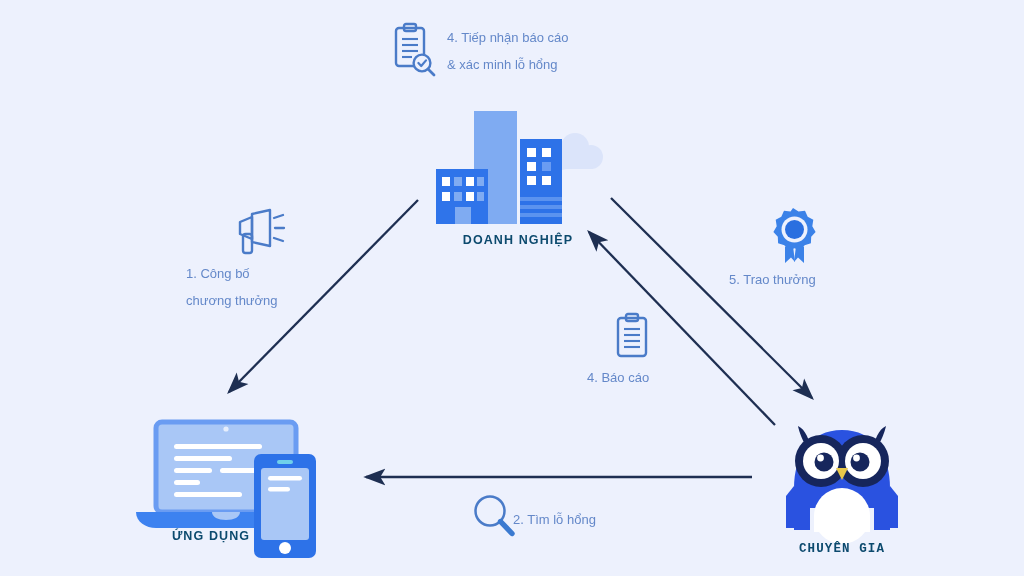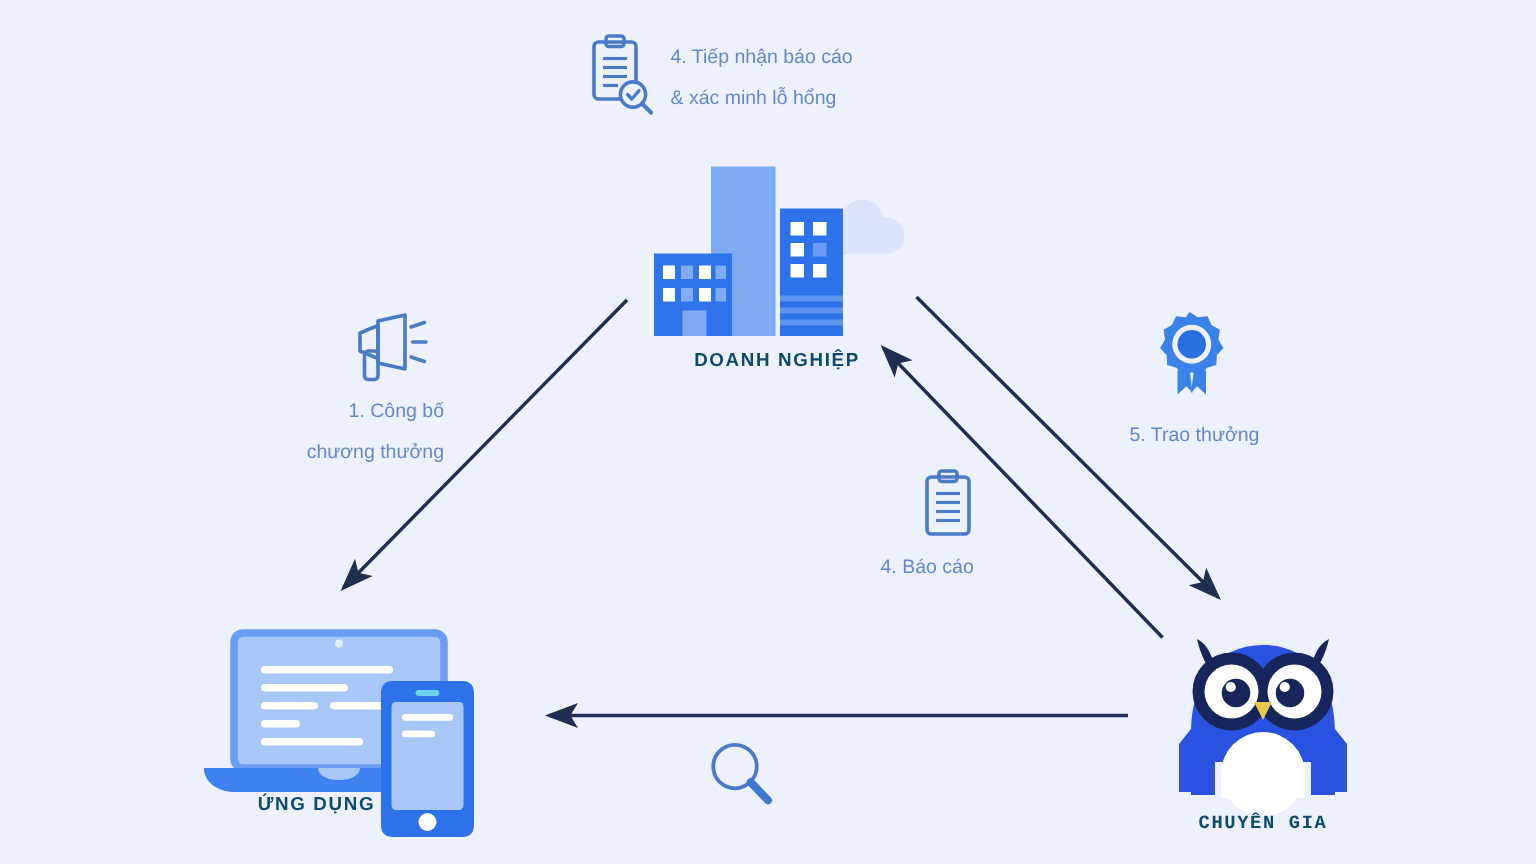--- a/index.html
+++ b/index.html
@@ -126,35 +126,35 @@
   <div class="node" style="left:230px;top:208px;">
     <svg width="58" height="48" viewBox="0 0 58 48">
       <path d="M10,14 L10,26 L22,31 L22,9 Z" fill="none" stroke="#4a7bc8" stroke-width="2.4" stroke-linejoin="round"></path>
       <path d="M22,6 L40,2 L40,38 L22,34 Z" fill="none" stroke="#4a7bc8" stroke-width="2.4" stroke-linejoin="round"></path>
       <rect x="13" y="26" width="9" height="19" rx="2.5" fill="none" stroke="#4a7bc8" stroke-width="2.4"></rect>
       <line x1="44" y1="10" x2="53" y2="7" stroke="#4a7bc8" stroke-width="2.3" stroke-linecap="round"></line>
       <line x1="45" y1="20" x2="54" y2="20" stroke="#4a7bc8" stroke-width="2.3" stroke-linecap="round"></line>
       <line x1="44" y1="30" x2="53" y2="33" stroke="#4a7bc8" stroke-width="2.3" stroke-linecap="round"></line>
     </svg>
   </div>
-  <div class="step" style="left:186px;top:260px;text-align:right;width:110px;">
+  <div class="step" style="left:186px;top:260px;text-align:left;width:110px;">
     <span class="step-line">1. Công bố</span>
     <span class="step-line">chương thưởng</span>
   </div>
 
   <div class="node" style="left:766px;top:206px;">
     <svg width="54" height="60" viewBox="0 0 54 60">
       <path d="M27,2 L32.5,5.5 L39,4.8 L41.7,10.7 L47.3,13.8 L46.3,20.3 L49.6,26 L45.2,30.8 L44.9,37.3 L38.6,39.2 L34.7,44.4 L28.5,42.2 L22.3,44.4 L18.4,39.2 L12.1,37.3 L11.8,30.8 L7.4,26 L10.7,20.3 L9.7,13.8 L15.3,10.7 L18,4.8 L24.5,5.5 Z" fill="#3b82e8"></path>
       <circle cx="28.5" cy="23.5" r="13" fill="#edf1fd"></circle>
       <circle cx="28.5" cy="23.5" r="9.5" fill="#2a6fe0"></circle>
       <path d="M19,41 L19,57 L25,51.5 L29,56 L27,40 Z" fill="#3b82e8"></path>
       <path d="M38,41 L38,57 L32,51.5 L28,56 L30,40 Z" fill="#3b82e8"></path>
     </svg>
   </div>
-  <div class="step" style="left:729px;top:276px;margin-left:24px;">
+  <div class="step" style="left:729px;top:266px;">
     <span class="step-line">5. Trao thưởng</span>
   </div>
 
   <div class="node" style="left:614px;top:312px;">
     <svg width="36" height="48" viewBox="0 0 36 48">
       <rect x="4" y="6" width="28" height="38" rx="3" fill="none" stroke="#4a7bc8" stroke-width="2.4"></rect>
       <rect x="12" y="2" width="12" height="7" rx="2" fill="none" stroke="#4a7bc8" stroke-width="2.4"></rect>
       <line x1="10" y1="17" x2="26" y2="17" stroke="#4a7bc8" stroke-width="2.1"></line>
       <line x1="10" y1="23" x2="26" y2="23" stroke="#4a7bc8" stroke-width="2.1"></line>
       <line x1="10" y1="29" x2="26" y2="29" stroke="#4a7bc8" stroke-width="2.1"></line>
@@ -164,20 +164,23 @@
   <div class="step" style="left:587px;top:364px;">
     <span class="step-line">4. Báo cáo</span>
   </div>
 
   <div class="node" style="left:472px;top:494px;">
     <svg width="44" height="44" viewBox="0 0 44 44">
       <circle cx="18" cy="17" r="14.5" fill="none" stroke="#4a7bc8" stroke-width="2.5"></circle>
       <line x1="28.5" y1="27.5" x2="40" y2="39.5" stroke="#3b7ad0" stroke-width="5.4" stroke-linecap="round"></line>
     </svg>
   </div>
+  <div class="step" style="left:513px;top:506px;">
+    <span class="step-line">2. Tìm lỗ hổng</span>
+  </div>
 
   <div class="node" style="left:128px;top:418px;width:210px;">
     <svg width="210" height="120" viewBox="0 0 210 120">
 
       <rect x="28" y="4" width="140" height="90" rx="6" fill="#a9c7f6" stroke="#6a9cf2" stroke-width="5"></rect>
       <circle cx="98" cy="11" r="2.6" fill="#e6eefc"></circle>
       <g fill="#ffffff">
         <rect x="46" y="26" width="88" height="5" rx="2.5"></rect>
         <rect x="46" y="38" width="58" height="5" rx="2.5"></rect>
         <rect x="46" y="50" width="38" height="5" rx="2.5"></rect>

